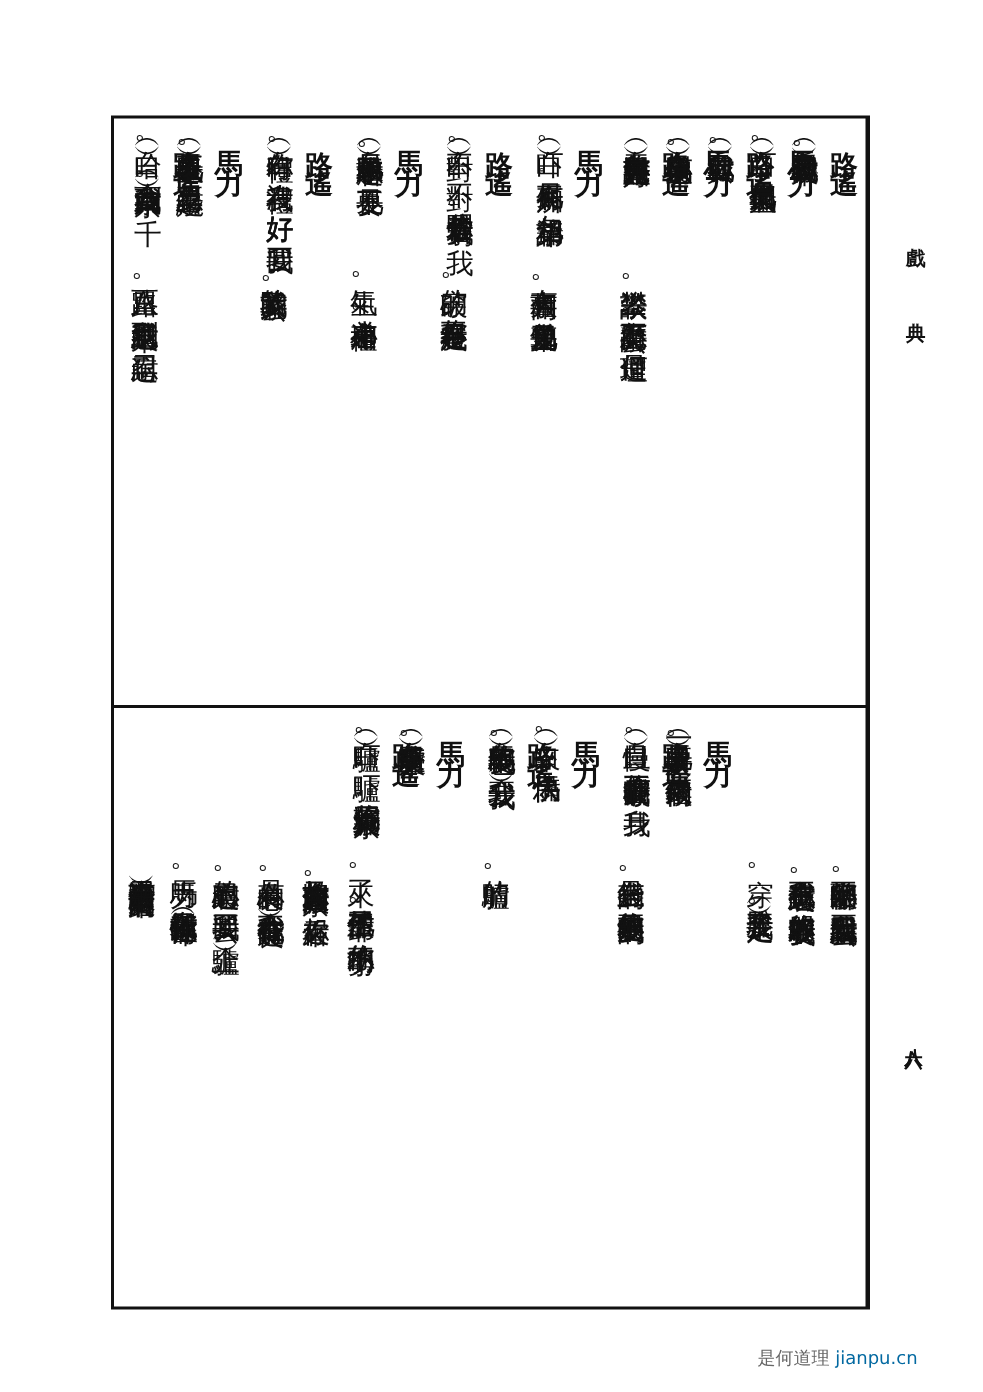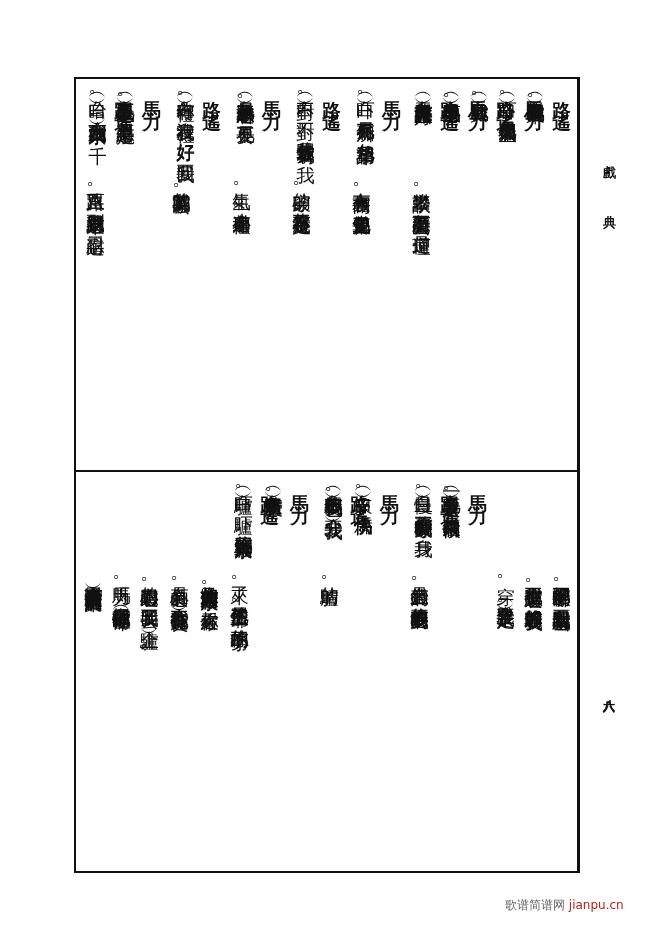--- a/index.html
+++ b/index.html
@@ -15,21 +15,21 @@
          font-size:18.5px; line-height:26px; letter-spacing:0.5px; white-space:nowrap; font-weight:bold; }
   .col .spk { display:block; height:92px; letter-spacing:12px; }
   .col.cont { padding-top:92px; }
   .col .txt { font-weight:normal; }
   .margin-title { position:absolute; left:600px; top:155px; writing-mode:vertical-rl; text-orientation:upright;
                   font-size:13px; font-weight:bold; letter-spacing:50px; }
   .page-num { position:absolute; left:600px; top:690px; writing-mode:vertical-rl; text-orientation:upright;
               font-size:12px; font-weight:bold; letter-spacing:0; }
   .watermark { position:absolute; left:505px; top:897px; font-family:"DejaVu Sans","Liberation Sans",sans-serif;
                font-size:12px; color:#666; white-space:nowrap; }
-  .watermark .url { color:#b91c1c; }
+  .watermark .url { color:#0369a1; }
 </style>
 </head>
 <body>
 
 <div class="frame"></div>
 <div class="divider"></div>
 
 <div class="register upper" id="upper">
     <div class="col" style="left: 472px;"><span class="spk">路遙</span><span class="txt">（怒白）我曉得你同來了。</span></div>
     <div class="col" style="left: 444px;"><span class="spk">馬力</span><span class="txt">（白）吓。兄長與那個生氣。</span></div>
@@ -66,15 +66,15 @@
     <div class="col cont" style="left: 90px;"><span class="txt">是有良心的。（介）我不能在你這有良</span></div>
     <div class="col cont" style="left: 60px;"><span class="txt">心的這裏忍耐。我要回去了。（上驢介）</span></div>
     <div class="col cont" style="left: 32px;"><span class="txt">馬力呀。我在揚子江中救過你性命吓（</span></div>
     <div class="col cont" style="left: 4px;"><span class="txt">介）還贈過二百兩銀子是賣莊田來的</span></div>
   </div>
 
 <div class="margin-title">戲典</div>
 <div class="page-num">六八八</div>
 
 <div class="watermark">
-  <span>歌谱简谱网</span>
+  <span>是何道理</span>
   <span class="url">jianpu.cn</span>
 </div>
 
 </body></html>

